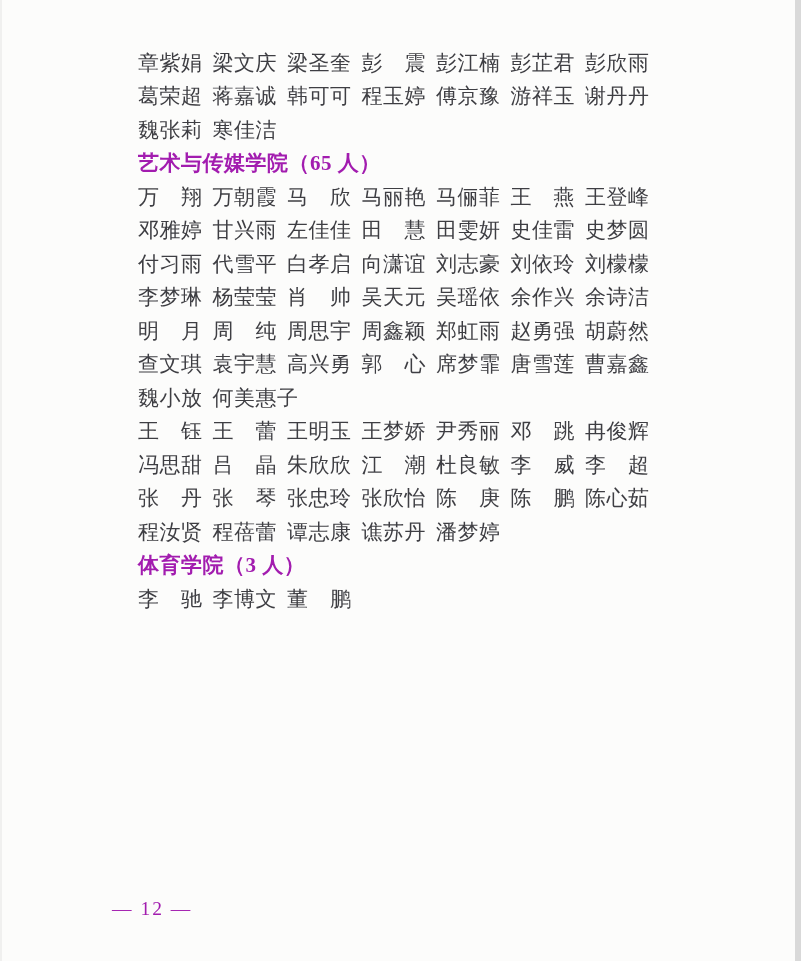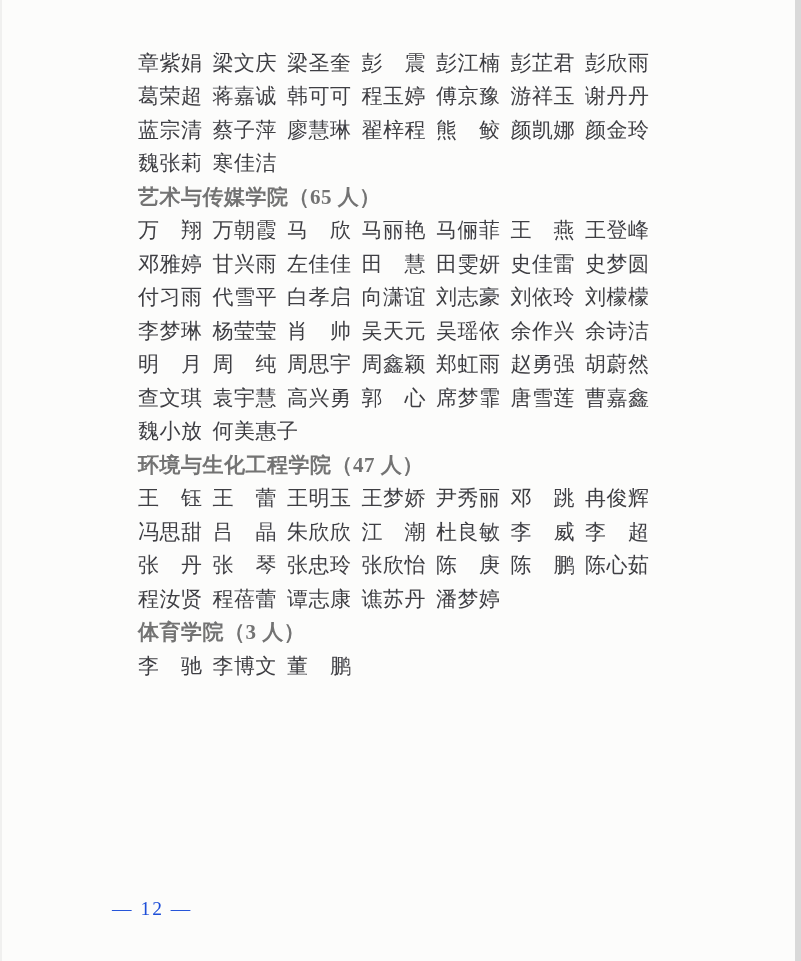--- a/index.html
+++ b/index.html
@@ -36,28 +36,28 @@
     min-width:64px;
     margin-right:10px;
     white-space:nowrap;
     font-size:21px;
     color:#3e3e43;
     letter-spacing:0.5px;
   }
   .heading{
     font-size:21px;
     font-weight:bold;
-    color:#737373;
+    color:#a21caf;
     letter-spacing:0.5px;
   }
   .footer{
     position:absolute;
     left:112px;top:898px;
     font-size:19.5px;
-    color:#1d4ed8;
+    color:#a21caf;
     letter-spacing:2px;
   }
 </style>
 </head>
 <body>
 
 <div class="page">
   <div class="edge-left"></div>
   <div class="content" id="content">
       <div class="line name-row">
@@ -70,29 +70,20 @@
         <span class="name">彭欣雨</span>
       </div>
       <div class="line name-row">
         <span class="name">葛荣超</span>
         <span class="name">蒋嘉诚</span>
         <span class="name">韩可可</span>
         <span class="name">程玉婷</span>
         <span class="name">傅京豫</span>
         <span class="name">游祥玉</span>
         <span class="name">谢丹丹</span>
-      </div>
-      <div class="line name-row">
-        <span class="name">蓝宗清</span>
-        <span class="name">蔡子萍</span>
-        <span class="name">廖慧琳</span>
-        <span class="name">翟梓程</span>
-        <span class="name">熊　鲛</span>
-        <span class="name">颜凯娜</span>
-        <span class="name">颜金玲</span>
       </div>
       <div class="line name-row">
         <span class="name">魏张莉</span>
         <span class="name">寒佳洁</span>
       </div>
       <div class="line heading">艺术与传媒学院（65 人）</div>
       <div class="line name-row">
         <span class="name">万　翔</span>
         <span class="name">万朝霞</span>
         <span class="name">马　欣</span>
@@ -143,21 +134,20 @@
         <span class="name">高兴勇</span>
         <span class="name">郭　心</span>
         <span class="name">席梦霏</span>
         <span class="name">唐雪莲</span>
         <span class="name">曹嘉鑫</span>
       </div>
       <div class="line name-row">
         <span class="name">魏小放</span>
         <span class="name">何美惠子</span>
       </div>
-      <div class="line heading">环境与生化工程学院（47 人）</div>
       <div class="line name-row">
         <span class="name">王　钰</span>
         <span class="name">王　蕾</span>
         <span class="name">王明玉</span>
         <span class="name">王梦娇</span>
         <span class="name">尹秀丽</span>
         <span class="name">邓　跳</span>
         <span class="name">冉俊辉</span>
       </div>
       <div class="line name-row">

